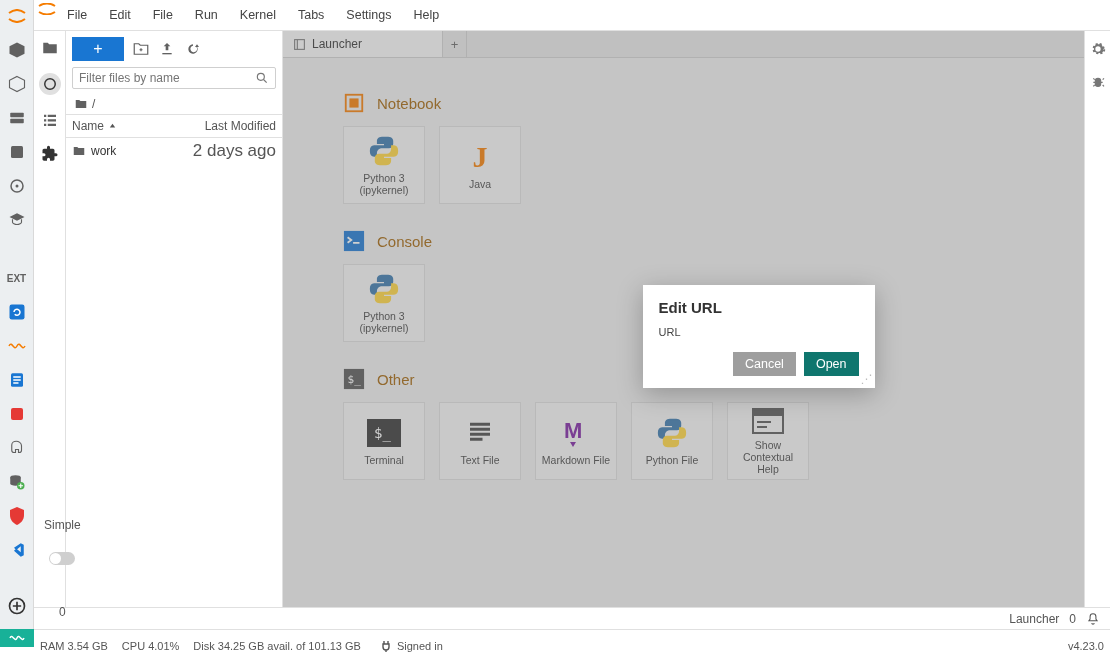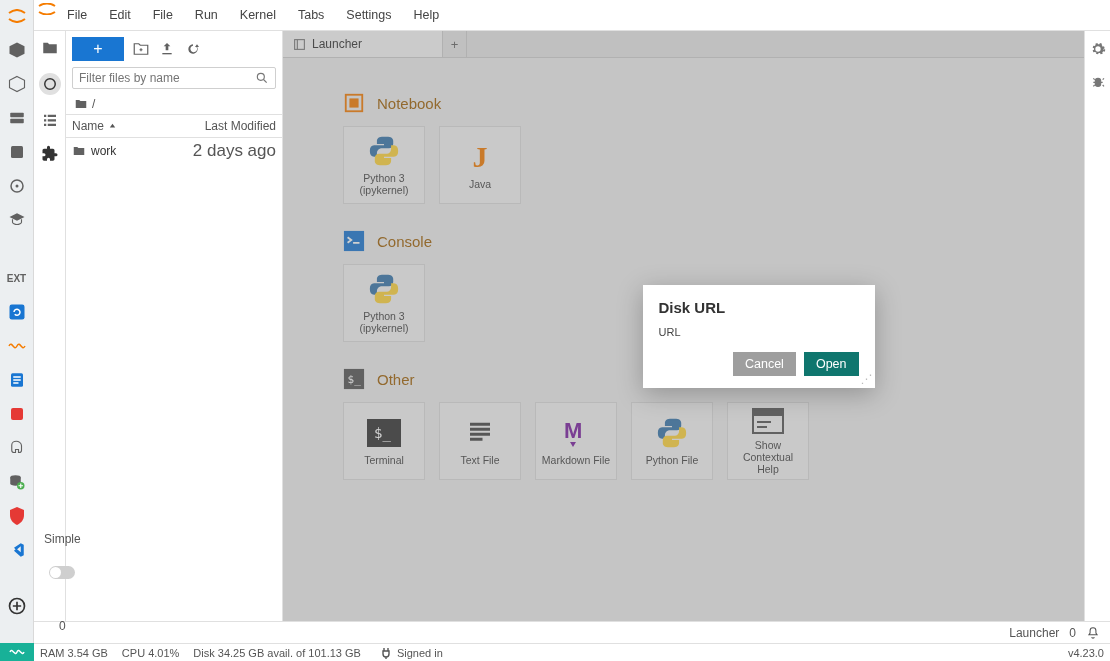--- a/index.html
+++ b/index.html
@@ -1,20 +1,20 @@
 <!DOCTYPE html>
 <html><head>
 <meta charset="utf-8">
 <style>
 * { box-sizing: border-box; margin: 0; padding: 0; }
 body { font-family: -apple-system, BlinkMacSystemFont, "Segoe UI", Helvetica, Arial, sans-serif; font-size: 13px; color: #333; width:1110px; height:661px; overflow:hidden; background:#fff; position:relative;}
 .root { display:flex; flex-direction:column; height:100%; }
 
 
-.sysbar { height:18px; background:#fff; border-top:1px solid #e0e0e0; display:flex; align-items:center; font-size:11px; color:#555; padding:0 6px; }
+.sysbar { height:32px; background:#fff; border-top:1px solid #e0e0e0; display:flex; align-items:center; font-size:11px; color:#555; padding:0 6px; }
 .sysbar .seg { margin-right:14px; }
 .sysbar-corner { width:34px; height:18px; background:#18b198; display:flex; align-items:center; justify-content:center; }
 .sysbar-corner svg { fill:#fff; }
 .sysbar .plug { margin:0 6px; }
 
 
 .mainrow { flex:1; display:flex; min-height:0; }
 
 
 .left-rail { width:34px; background:#eceff1; border-right:1px solid #d9d9d9; display:flex; flex-direction:column; align-items:center; padding-top:6px; gap:14px;}
@@ -423,21 +423,21 @@
                     </svg>
                   </span>
               <span class="clab" style="white-space:pre-line">Show
 Contextual Help</span>
             </div>
           </div>
         </div>
 
         <div class="overlay">
           <div class="modal">
-            <h3>Disk URL</h3>
+            <h3>Edit URL</h3>
             <label>URL</label>
             <div class="btnrow">
               <button class="btn cancel">Cancel</button>
               <button class="btn open">Open</button>
             </div>
             <span class="resize-h">⋰</span>
           </div>
         </div>
       </div>
 

